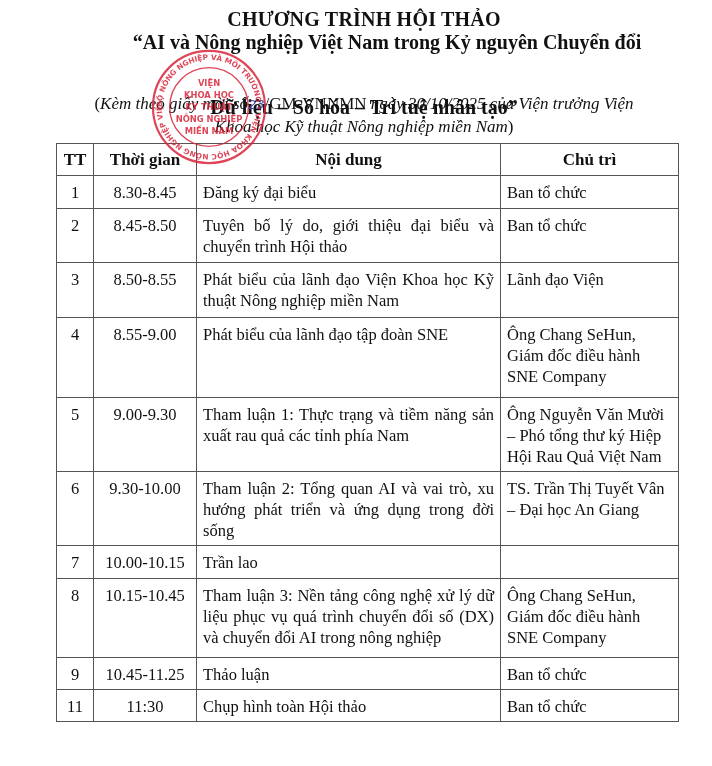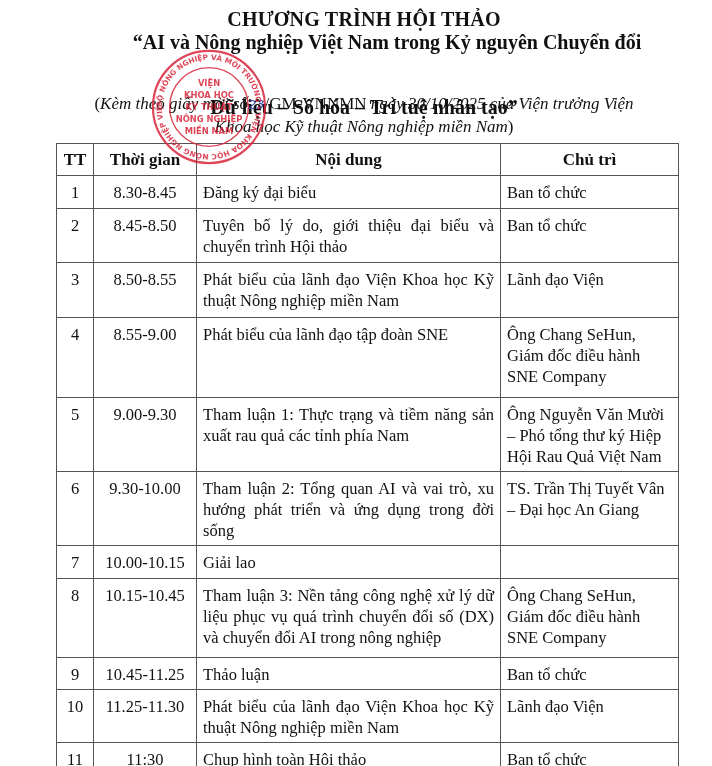--- a/index.html
+++ b/index.html
@@ -83,40 +83,34 @@
       </tr>
     <tr style="height:72px">
         <td class="tt">6</td>
         <td class="time">9.30-10.00</td>
         <td class="content">Tham luận 2: Tổng quan AI và vai trò, xu hướng phát triển và ứng dụng trong đời sống</td>
         <td class="host">TS. Trần Thị Tuyết Vân – Đại học An Giang</td>
       </tr>
     <tr style="height:33px">
         <td class="tt">7</td>
         <td class="time">10.00-10.15</td>
-        <td class="content">Giải lao</td>
+        <td class="content">Trần lao</td>
         <td class="host"></td>
       </tr>
     <tr style="height:79px">
         <td class="tt">8</td>
         <td class="time">10.15-10.45</td>
         <td class="content">Tham luận 3: Nền tảng công nghệ xử lý dữ liệu phục vụ quá trình chuyển đổi số (DX) và chuyển đổi AI trong nông nghiệp</td>
         <td class="host">Ông Chang SeHun, Giám đốc điều hành SNE Company</td>
       </tr>
     <tr style="height:31px">
         <td class="tt">9</td>
         <td class="time">10.45-11.25</td>
         <td class="content">Thảo luận</td>
         <td class="host">Ban tổ chức</td>
-      </tr>
-    <tr style="height:48px">
-        <td class="tt">10</td>
-        <td class="time">11.25-11.30</td>
-        <td class="content">Phát biểu của lãnh đạo Viện Khoa học Kỹ thuật Nông nghiệp miền Nam</td>
-        <td class="host">Lãnh đạo Viện</td>
       </tr>
     <tr style="height:31px">
         <td class="tt">11</td>
         <td class="time">11:30</td>
         <td class="content">Chụp hình toàn Hội thảo</td>
         <td class="host">Ban tổ chức</td>
       </tr>
   </tbody>
 </table>
 

